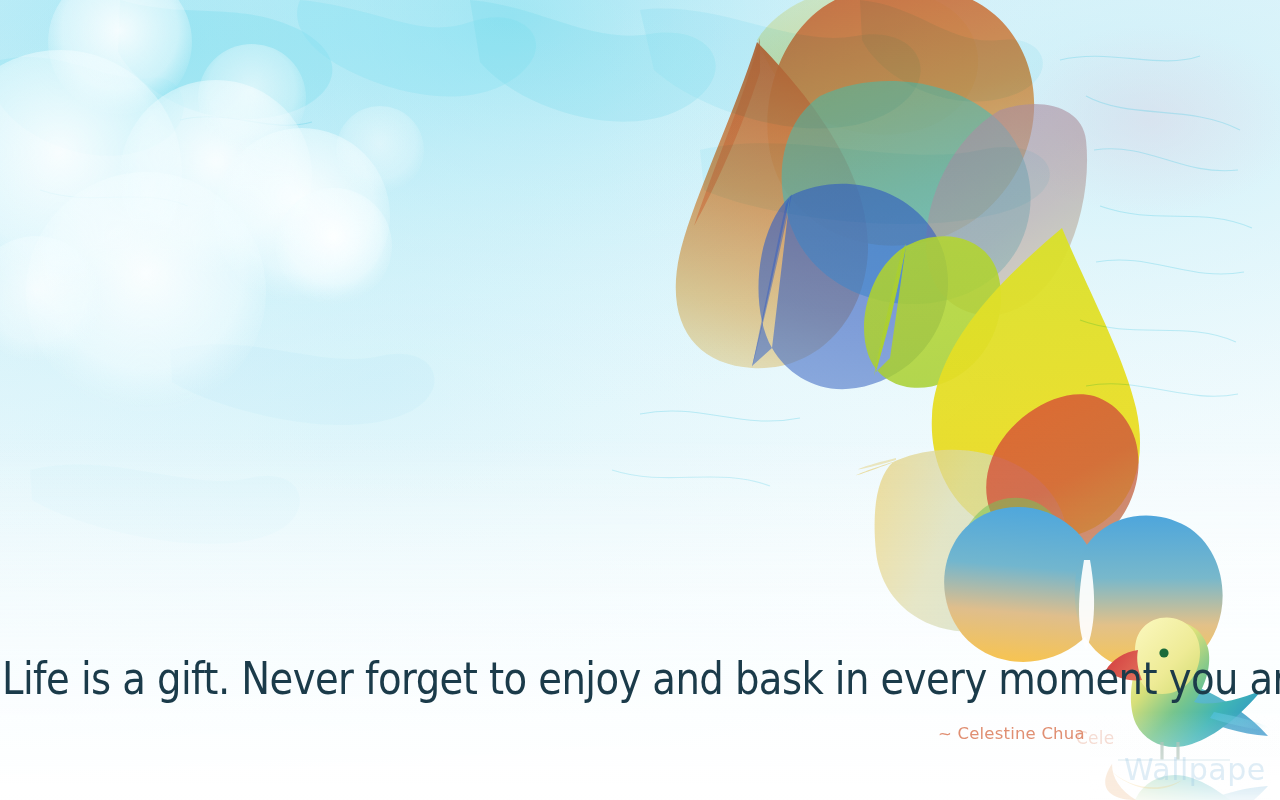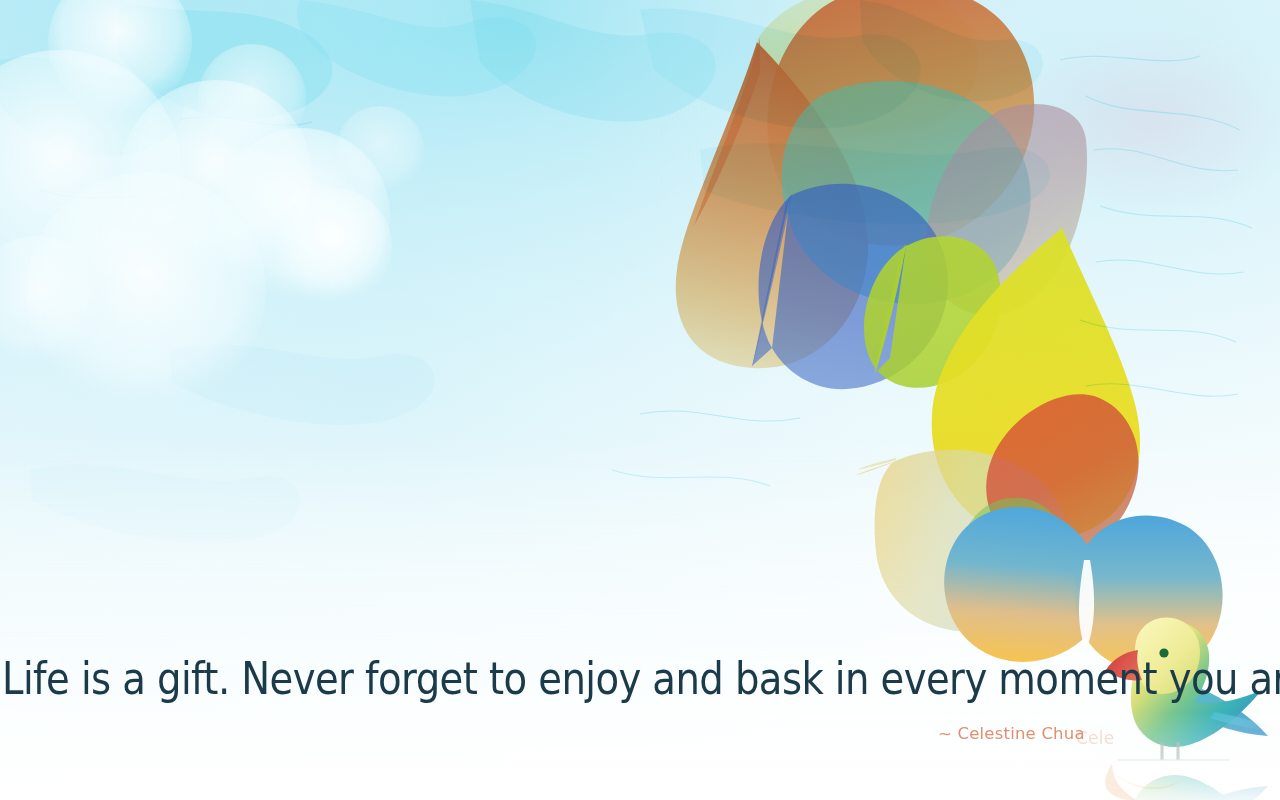--- a/index.html
+++ b/index.html
@@ -376,15 +376,16 @@
       <path d="M1112,764 C1096,788 1110,800 1136,800 C1120,790 1112,778 1112,764 Z" fill="#e8a86c"></path>
     </g>
 
     <path d="M1214,712 C1244,718 1266,724 1278,732 C1254,730 1228,724 1210,718 Z" fill="url(#gWisp)"></path>
   </svg>
 
   <div id="quote-layer">
     <div id="quote-text">Life is a gift. Never forget to enjoy and bask in every moment you are in.</div>
     <div id="quote-attribution">~ Celestine Chua</div>
     <div id="quote-attribution-ghost">Cele</div>
+    <div id="site-watermark">Wallpape</div>
   </div>
 
 </div>
 
 </body></html>

